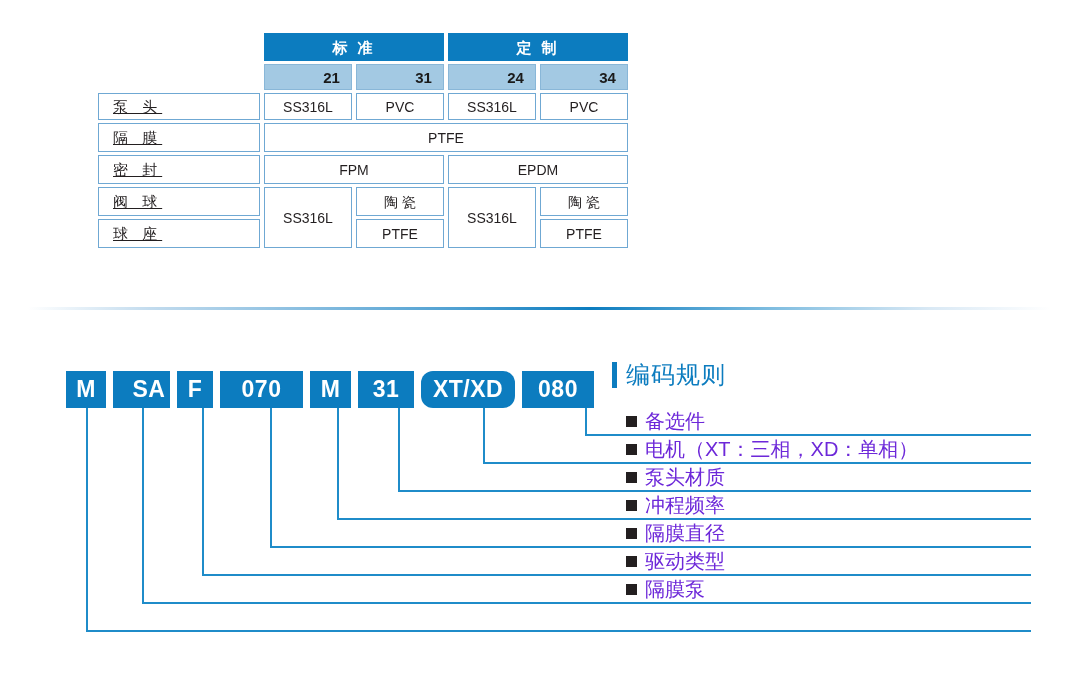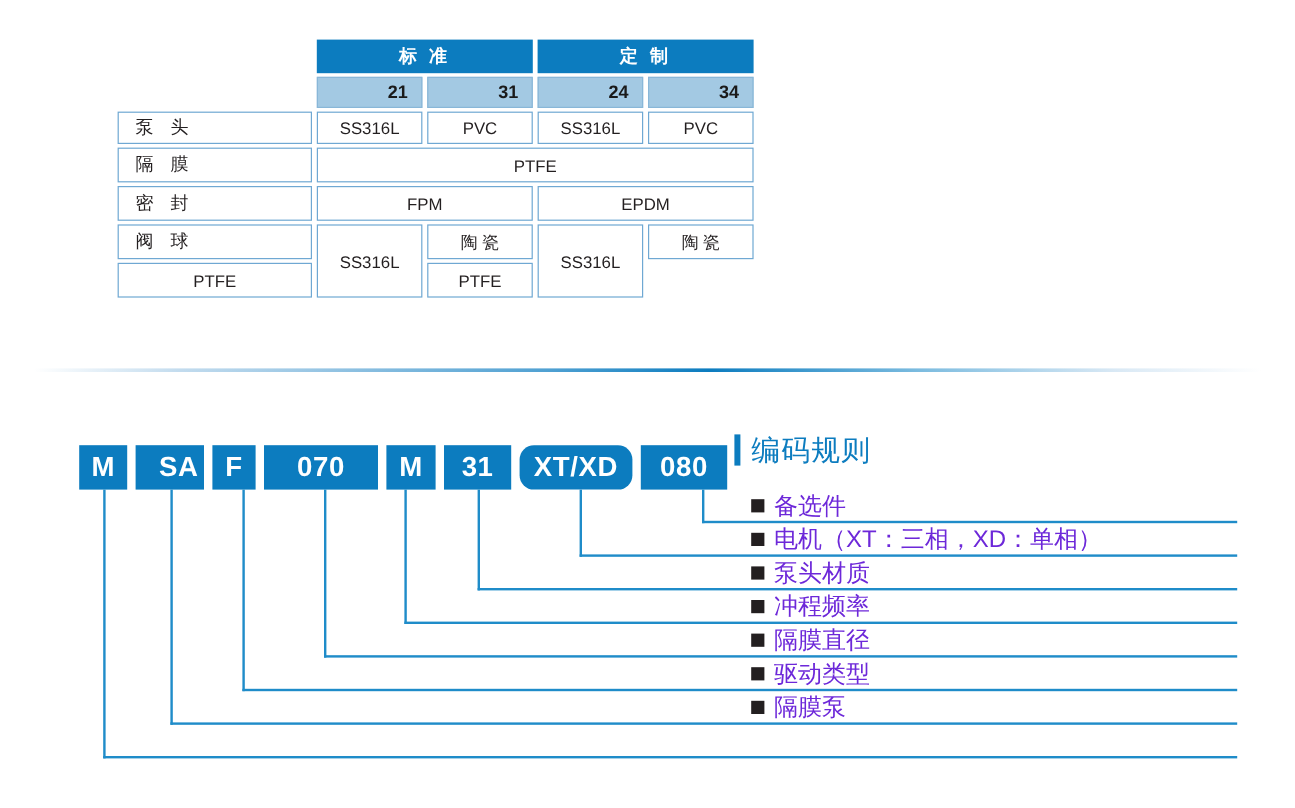--- a/index.html
+++ b/index.html
@@ -57,20 +57,21 @@
   .cell-box {
     background: #ffffff;
     border: 1px solid #6fa8d3;
     color: #231f20;
   }
   .cell-label {
     justify-content: flex-start;
     padding-left: 14px;
     letter-spacing: 5px;
     font-size: 15px;
+    text-decoration: underline;
   }
   .cell-empty {
     background: transparent;
     border: none;
   }
   .span2 { grid-column: span 2; }
   .rowspan2 { grid-row: span 2; }
 
   
   #section-divider {
@@ -113,21 +114,21 @@
     height: 37px;
     display: flex;
     align-items: center;
     justify-content: center;
     box-sizing: border-box;
     letter-spacing: 0.5px;
   }
   .cb-w1 { width: 40px; }
   .cb-w2 { width: 57px; padding-left: 15px; }
   .cb-w3 { width: 36px; }
-  .cb-w4 { width: 95px; }
+  .cb-w4 { width: 83px; }
   .cb-w5 { width: 41px; }
   .cb-w6 { width: 56px; }
   .cb-w7 { width: 94px; border-radius: 12px; }
   .cb-w8 { width: 72px; }
 
   
   .vline {
     position: absolute;
     width: 2px;
     background: #1f8cc9;
@@ -215,20 +216,21 @@
     <div class="cell cell-box cell-label">密 封</div>
     <div class="cell cell-box span2">FPM</div>
     <div class="cell cell-box span2">EPDM</div>
 
     <div class="cell cell-box cell-label">阀 球</div>
     <div class="cell cell-box rowspan2">SS316L</div>
     <div class="cell cell-box">陶 瓷</div>
     <div class="cell cell-box rowspan2">SS316L</div>
     <div class="cell cell-box">陶 瓷</div>
 
+    <div class="cell cell-box cell-label">球 座</div>
     <div class="cell cell-box">PTFE</div>
     <div class="cell cell-box">PTFE</div>
 
   </div>
 </div>
 
 <div id="section-divider"></div>
 
 <div id="coding-section">
 

